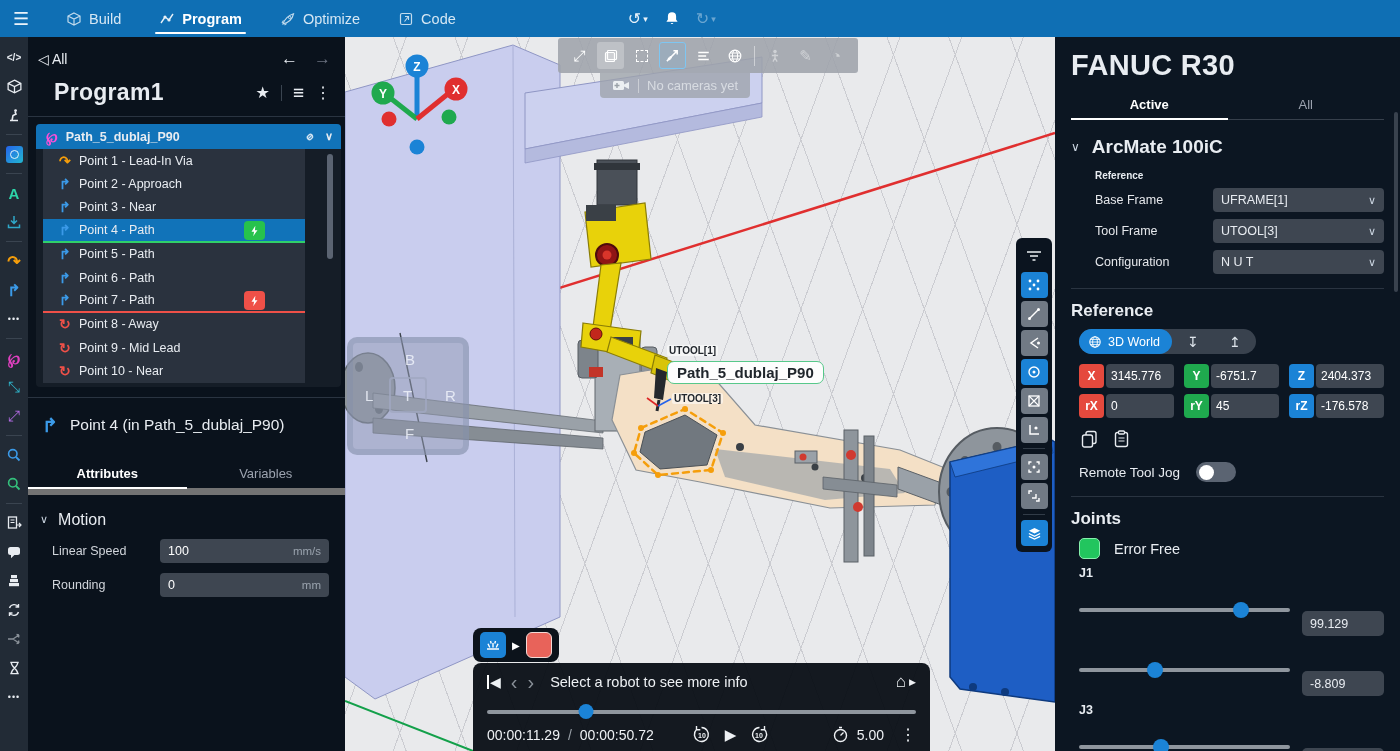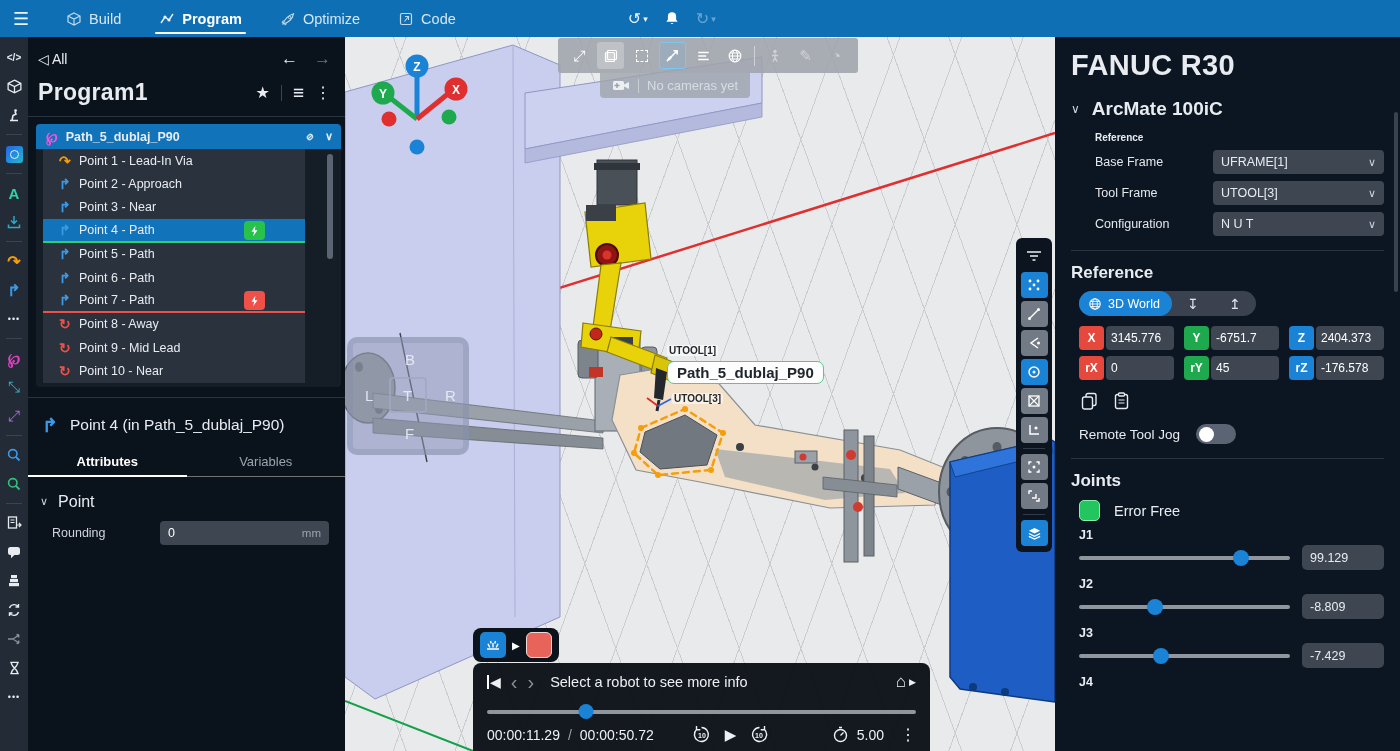--- a/index.html
+++ b/index.html
@@ -36,21 +36,21 @@
   .si.gray { color:#8a9199; }
   .si.greenA { color:#2dd4a8; font-weight:bold; font-size:15px; }
   .frames-chip { width:17px; height:17px; border-radius:3px; background:linear-gradient(135deg,#2563eb,#22b8cf); display:flex; align-items:center; justify-content:center; }
   .frames-chip span { width:9px; height:9px; border:1.4px solid #dff3fa; border-radius:50%; }
 
   
   .lp { position:absolute; top:37px; left:28px; bottom:0; width:317px; background:#0a121c; z-index:30; }
   .lp-back { display:flex; align-items:center; height:24px; margin:10px 14px 0 10px; font-size:14px; }
   .lp-back .bk { cursor:pointer; }
   .lp-back .nav { margin-left:auto; display:flex; gap:16px; font-size:17px; }
-  .lp-title { display:flex; align-items:center; margin:8px 14px 0 10px; }
+  .lp-title { display:flex; align-items:center; margin:8px 14px 0 26px; }
   .lp-title h1 { font-size:23px; font-weight:bold; letter-spacing:.3px; }
   .lp-title .acts { margin-left:auto; display:flex; align-items:center; gap:11px; font-size:16px; }
   .vsep { width:1px; height:16px; background:#3a4450; }
   .lp hr.div { border:none; border-top:1px solid #2a3441; margin:10px 0 0 0; }
 
   .tree { margin:7px 4px 0 8px; background:#151d27; border-radius:4px; position:relative; padding-bottom:4px; }
   .tree-head { height:25px; background:#1173b9; border-radius:4px 4px 0 0; display:flex; align-items:center; padding:0 8px 0 10px; font-size:12.5px; font-weight:bold; cursor:pointer; }
   .tree-head .picon { color:#ff4fd8; font-size:14px; margin-right:8px; font-weight:bold; }
   .tree-head .th-acts { margin-left:auto; display:flex; align-items:center; gap:8px; }
   .trow { height:23.4px; margin:0 36px 0 7px; background:#2a323e; display:flex; align-items:center; padding:0 4px 0 16px; font-size:12.5px; color:#e8ecf1; position:relative; cursor:pointer; }
@@ -58,21 +58,21 @@
   .trow .ic.orange{ color:#f59e0b; } .trow .ic.blue{ color:#3b9ae8; } .trow .ic.red{ color:#ef5048; }
   .trow.sel { background:#1173b9; border-bottom:2.5px solid #2fd06a; }
   .trow.err { border-bottom:2.5px solid #ef5048; }
   .badge { position:absolute; right:40px; top:2px; width:21px; height:19px; border-radius:4px; display:flex; align-items:center; justify-content:center; }
   .badge.green { background:#27c24c; } .badge.red { background:#ef5048; }
   .tree-scroll { position:absolute; right:8px; top:30px; width:6px; height:105px; background:#5b6472; border-radius:3px; }
 
   .point-head { display:flex; align-items:center; gap:12px; margin:16px 14px 0 14px; }
   .point-head .ic { color:#3b9ae8; font-size:19px; font-weight:bold; }
   .point-head h2 { font-size:15.5px; font-weight:normal; }
-  .lp-tabs { display:flex; margin-top:12px; border-bottom:1px solid #737373; }
+  .lp-tabs { display:flex; margin-top:24px; border-bottom:7px solid #737373; }
   .lp-tab { flex:1; text-align:center; font-size:13px; color:#9ca3af; padding:5px 0 7px; position:relative; cursor:pointer; }
   .lp-tab.active { color:#fff; font-weight:bold; }
   .lp-tab.active:after { content:""; position:absolute; left:0; right:0; bottom:-1px; height:2px; background:#fff; }
   .motion-head { display:flex; align-items:center; gap:10px; margin:16px 14px 0 12px; font-size:16px; }
   .motion-head .chev { font-size:11px; color:#cbd5e1; }
   .field-row { display:flex; align-items:center; margin:10px 16px 0 24px; }
   .field-row label { font-size:12.5px; color:#d1d5db; width:108px; }
   .fbox { flex:1; height:24px; background:#3e4651; border-radius:4px; display:flex; align-items:center; padding:0 8px; }
   .fbox .val { font-size:12.5px; color:#fff; flex:1; }
   .fbox .unit { font-size:11.5px; color:#9aa3ae; }
@@ -161,21 +161,21 @@
   .toggle .knob { position:absolute; left:3px; top:2.5px; width:15px; height:15px; border-radius:50%; background:#fff; }
   .joints-head { font-size:17px; font-weight:bold; margin-top:12px; }
   .errfree { display:flex; align-items:center; gap:14px; margin:9px 0 0 8px; font-size:14.5px; }
   .errbox { width:21px; height:21px; border-radius:5px; background:#22c55e; border:1.5px solid #86efac; }
   .joint { margin:7px 0 0 8px; }
   .joint .jname { font-size:12.5px; font-weight:bold; }
   .jrow { display:flex; align-items:center; gap:12px; margin-top:3px; }
   .jslider { position:relative; flex:1; height:16px; cursor:pointer; }
   .jtrack { position:absolute; top:6.5px; left:0; right:0; height:3.5px; background:#8f969e; border-radius:2px; }
   .jthumb { position:absolute; top:0; width:16px; height:16px; border-radius:50%; background:#1b83d6; transform:translateX(-50%); }
-  .jval { width:82px; height:25px; background:#3e4651; border-radius:5px; font-size:12.5px; display:flex; align-items:center; padding:0 8px; }
+  .jval { width:82px; height:25px; background:#3e4651; border-radius:5px; font-size:12.5px; display:flex; align-items:center; padding:0 8px;margin-top:28px; }
 </style>
 </head>
 <body>
 
 <div class="app">
 
   <header class="topbar">
     <div class="hamburger">☰</div>
     <nav class="tabs">
       <div class="tab">
@@ -398,21 +398,28 @@
     <div class="point-head">
       <span class="ic">↱</span>
       <h2>Point 4 (in Path_5_dublaj_P90)</h2>
     </div>
     <div class="lp-tabs">
       <div class="lp-tab active">Attributes</div>
       <div class="lp-tab">Variables</div>
     </div>
     <div class="motion-head">
       <span class="chev">∨</span>
-      <span>Point</span>
+      <span>Motion</span>
+    </div>
+    <div class="field-row">
+      <label>Linear Speed</label>
+      <div class="fbox">
+        <span class="val">100</span>
+        <span class="unit">mm/s</span>
+      </div>
     </div>
     <div class="field-row">
       <label>Rounding</label>
       <div class="fbox">
         <span class="val">0</span>
         <span class="unit">mm</span>
       </div>
     </div>
   </aside>
 
@@ -707,20 +714,24 @@
           <span>5.00</span>
           <span class="pb-kebab">⋮</span>
         </span>
       </div>
     </div>
   </main>
 
   <aside class="rp">
     <div class="rp-scroll"></div>
     <h1>FANUC R30</h1>
+    <div class="rp-tabs">
+      <div class="lp-tab active">Active</div>
+      <div class="lp-tab">All</div>
+    </div>
 
     <div class="sect-head">
       <span class="chev">∨</span>
       <h2>ArcMate 100iC</h2>
     </div>
     <h3>Reference</h3>
 
     <div class="ref-row">
       <label>Base Frame</label>
       <div class="dropdown">
@@ -815,21 +826,20 @@
       <div class="jname">J1</div>
       <div class="jrow">
         <div class="jslider">
             <div class="jtrack"></div>
             <div class="jthumb" style="left: 77%;"></div>
           </div>
         <div class="jval">99.129</div>
       </div>
     </div>
     <div class="joint">
-      <div class="jname">J2</div>
       <div class="jrow">
         <div class="jslider">
             <div class="jtrack"></div>
             <div class="jthumb" style="left: 36%;"></div>
           </div>
         <div class="jval">-8.809</div>
       </div>
     </div>
     <div class="joint">
       <div class="jname">J3</div>

